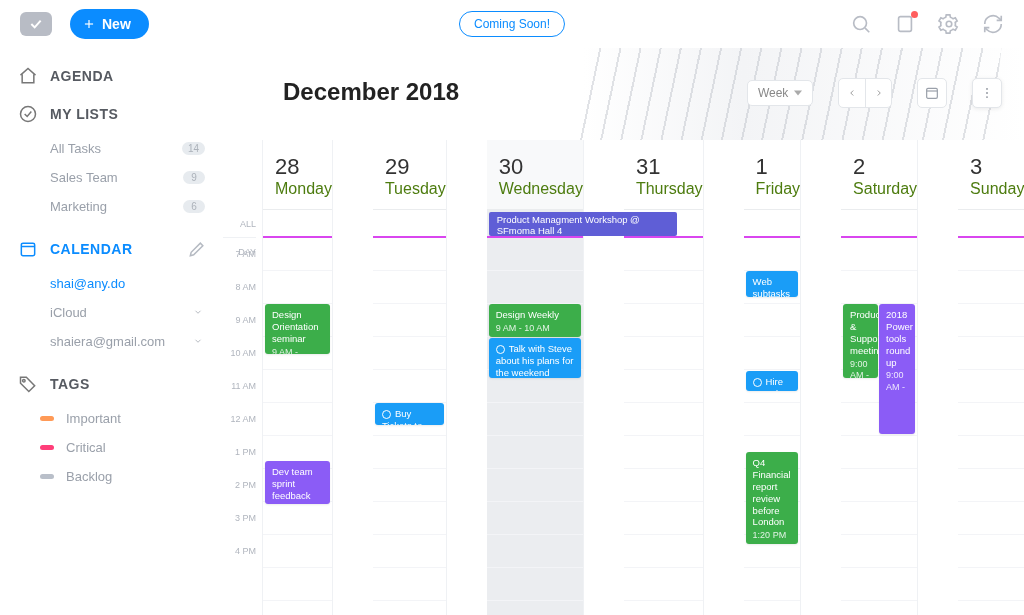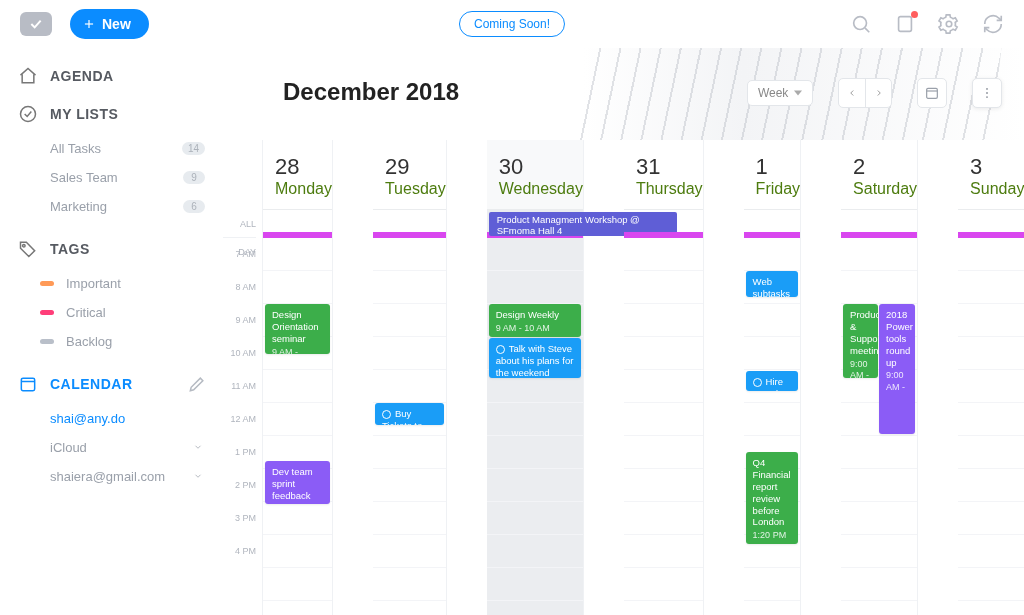--- a/index.html
+++ b/index.html
@@ -196,21 +196,21 @@
   .day-col.highlight { background: #ebedf0; }
   .day-head {
     height: 70px; padding: 14px 0 0 12px;
     border-bottom: 1px solid #eaecee;
     background: #fff;
   }
   .day-col.highlight .day-head { background: #f8f9fa; }
   .day-num { font-size: 22px; font-weight: 500; color: #333; }
   .day-name { font-size: 16px; color: #4d7c0f; }
   .allday-row {
-    height: 28px; border-bottom: 6px solid #d946ef;
+    height: 28px; border-bottom: 2px solid #d946ef;
     position: relative;
   }
   .body-area { position: relative; }
   .body-area .hline {
     height: 33px; border-bottom: 1px solid #f3f4f7;
   }
   .event {
     position: absolute;
     left: 2px; right: 2px;
     border-radius: 3px;
@@ -319,72 +319,72 @@
         <span>Sales Team</span>
         <span class="badge">9</span>
       </div>
       <div class="sb-item">
         <span>Marketing</span>
         <span class="badge">6</span>
       </div>
     </div>
 
     <div class="sb-section">
+      <div class="sb-head active">
+        <span class="hicon">
+          <svg viewBox="0 0 24 24">
+              <rect x="4" y="5" width="16" height="15" rx="2"></rect>
+              <line x1="4" y1="9" x2="20" y2="9"></line>
+            </svg>
+        </span>
+        <span>CALENDAR</span>
+        <span class="hicon edit-icon">
+          <svg viewBox="0 0 24 24" style="stroke:#b5bac2">
+              <path d="M4 20l4-1 11-11-3-3L5 16l-1 4z"></path>
+            </svg>
+        </span>
+      </div>
+      <div class="sb-item active">
+        <span>shai@any.do</span>
+      </div>
+      <div class="sb-item">
+        <span>iCloud</span>
+        <span class="chev"><svg viewBox="0 0 24 24">
+              <polyline points="6 9 12 15 18 9"></polyline>
+            </svg></span>
+      </div>
+      <div class="sb-item">
+        <span>shaiera@gmail.com</span>
+        <span class="chev"><svg viewBox="0 0 24 24">
+              <polyline points="6 9 12 15 18 9"></polyline>
+            </svg></span>
+      </div>
+    </div>
+
+    <div class="sb-section">
       <div class="sb-head">
         <span class="hicon">
           <svg viewBox="0 0 24 24">
               <path d="M3 11V4h7l10 10-7 7z"></path>
               <circle cx="7" cy="8" r="1.5"></circle>
             </svg>
         </span>
         <span>TAGS</span>
       </div>
       <div class="tag-row">
         <span class="tag-swatch" style="background:#ff9a57"></span>
         <span>Important</span>
       </div>
       <div class="tag-row">
         <span class="tag-swatch" style="background:#ff3e79"></span>
         <span>Critical</span>
       </div>
       <div class="tag-row">
         <span class="tag-swatch" style="background:#b9bfc9"></span>
         <span>Backlog</span>
-      </div>
-    </div>
-
-    <div class="sb-section">
-      <div class="sb-head active">
-        <span class="hicon">
-          <svg viewBox="0 0 24 24">
-              <rect x="4" y="5" width="16" height="15" rx="2"></rect>
-              <line x1="4" y1="9" x2="20" y2="9"></line>
-            </svg>
-        </span>
-        <span>CALENDAR</span>
-        <span class="hicon edit-icon">
-          <svg viewBox="0 0 24 24" style="stroke:#b5bac2">
-              <path d="M4 20l4-1 11-11-3-3L5 16l-1 4z"></path>
-            </svg>
-        </span>
-      </div>
-      <div class="sb-item active">
-        <span>shai@any.do</span>
-      </div>
-      <div class="sb-item">
-        <span>iCloud</span>
-        <span class="chev"><svg viewBox="0 0 24 24">
-              <polyline points="6 9 12 15 18 9"></polyline>
-            </svg></span>
-      </div>
-      <div class="sb-item">
-        <span>shaiera@gmail.com</span>
-        <span class="chev"><svg viewBox="0 0 24 24">
-              <polyline points="6 9 12 15 18 9"></polyline>
-            </svg></span>
       </div>
     </div>
   </div>
 
   <div class="content">
     <div class="cal-header">
       <div class="cal-title">December 2018</div>
       <div class="cal-controls">
         <div class="view-select">
           <span>Week</span>

